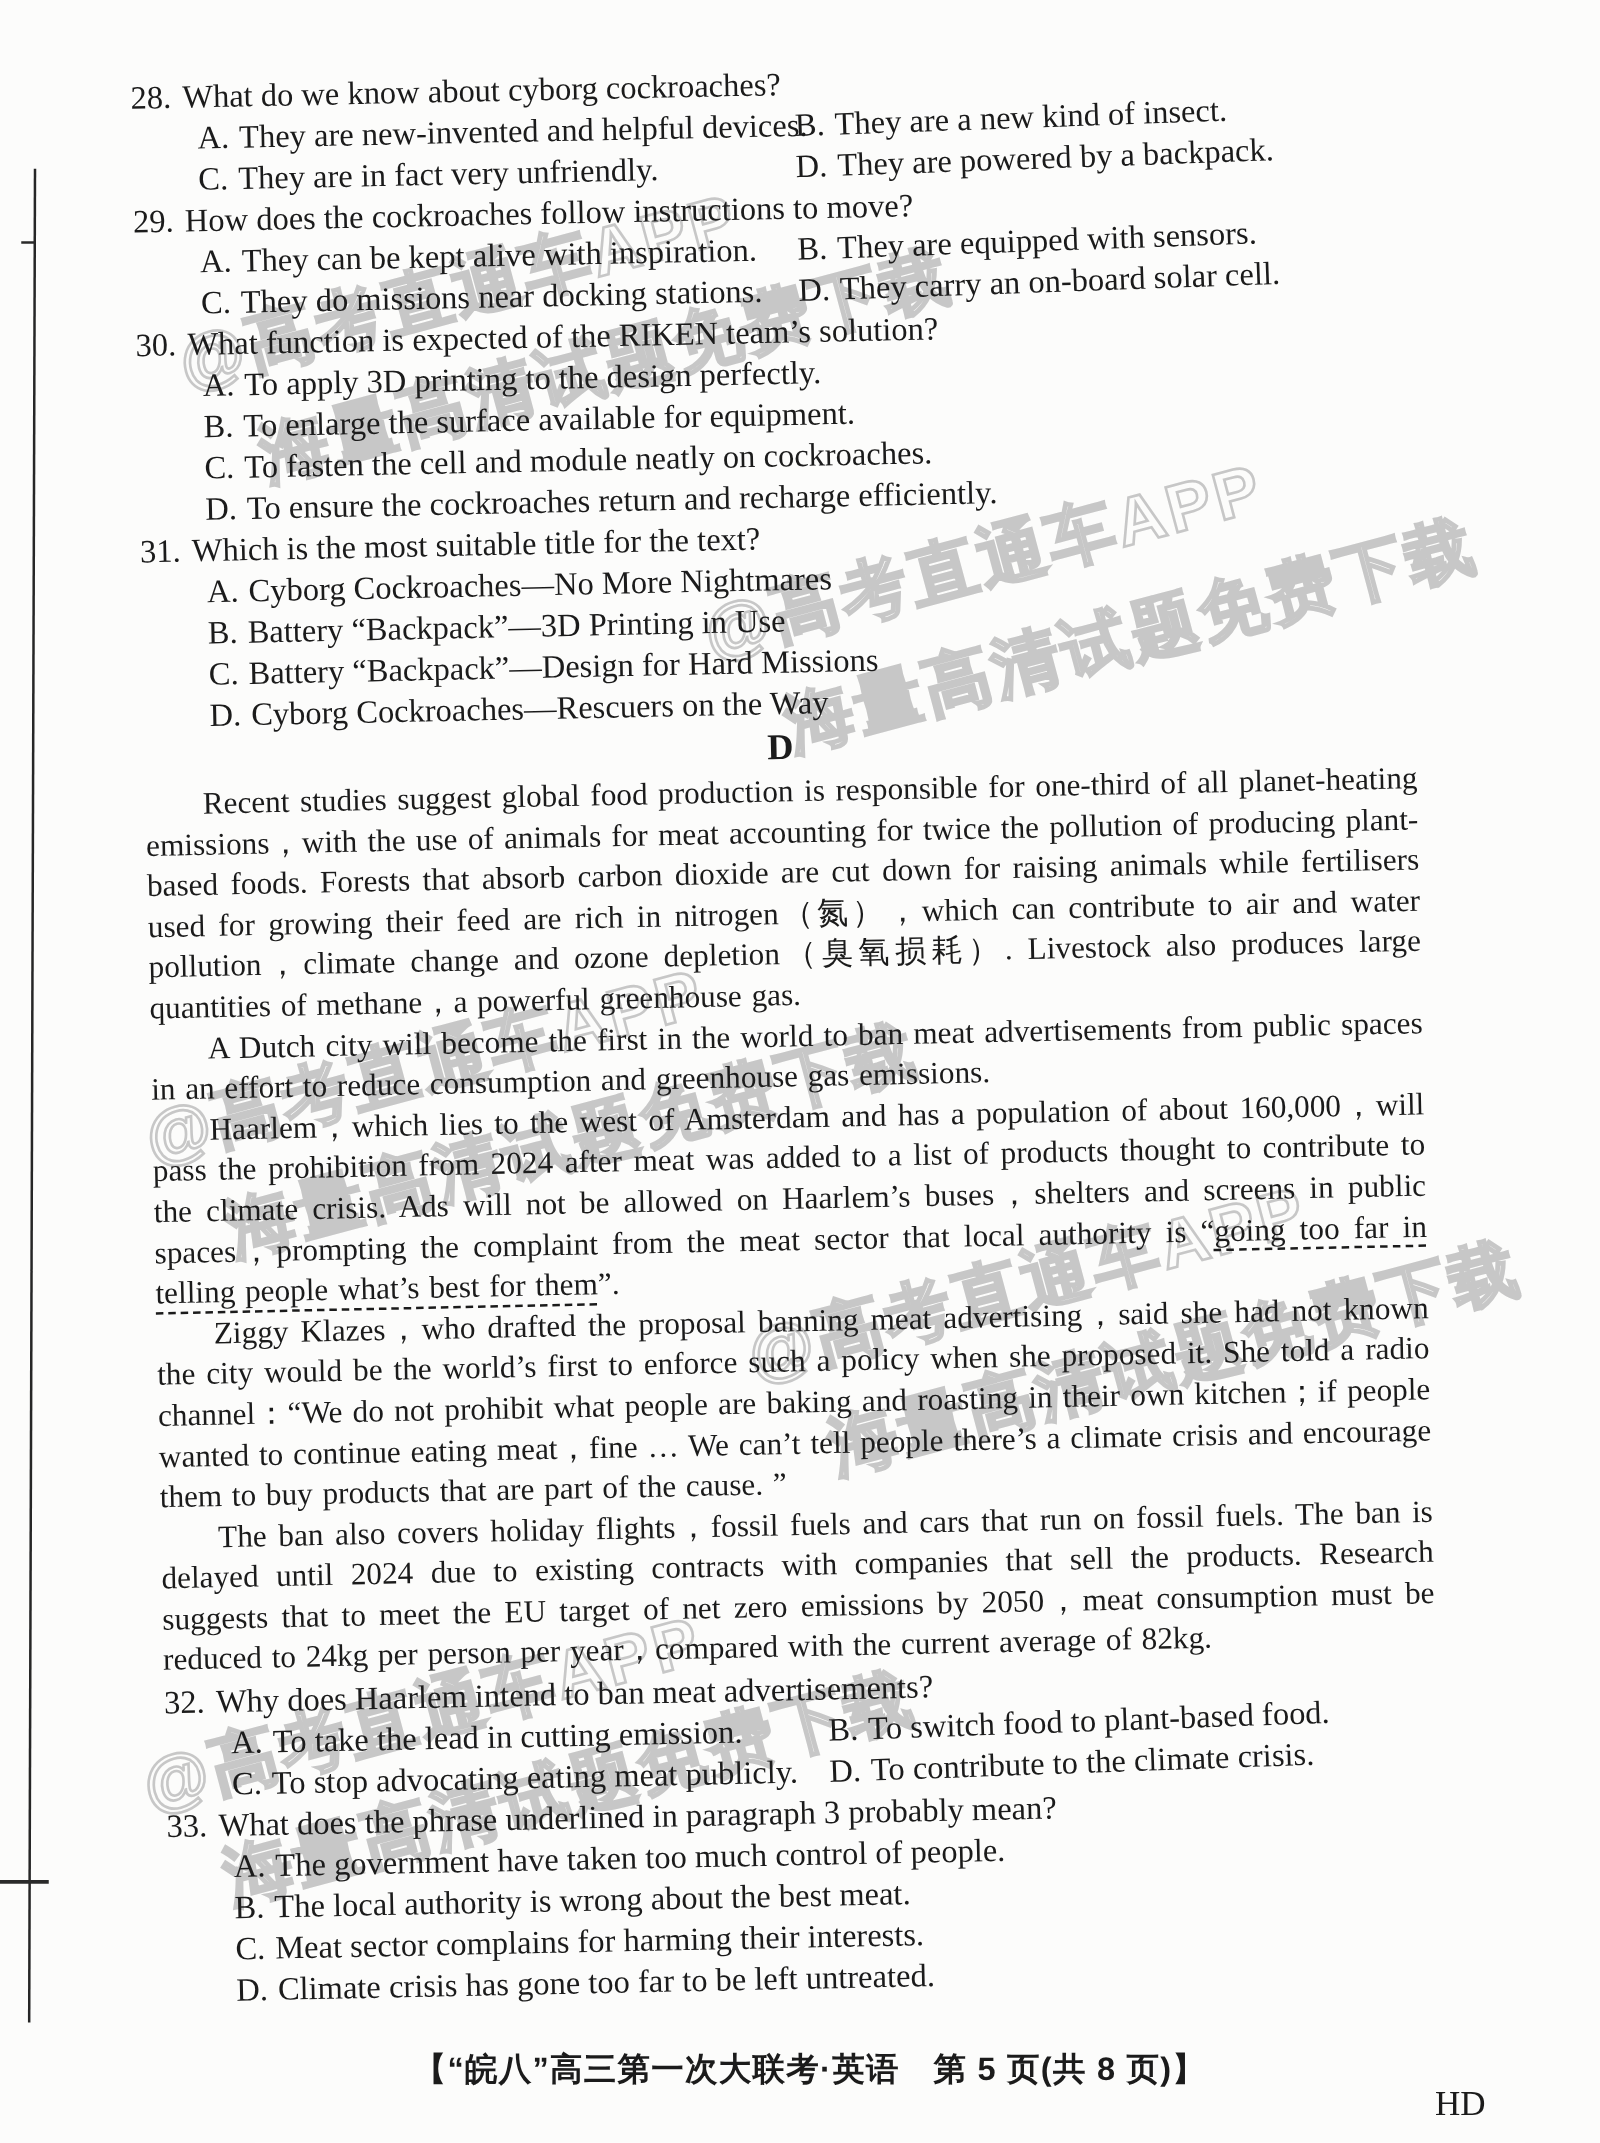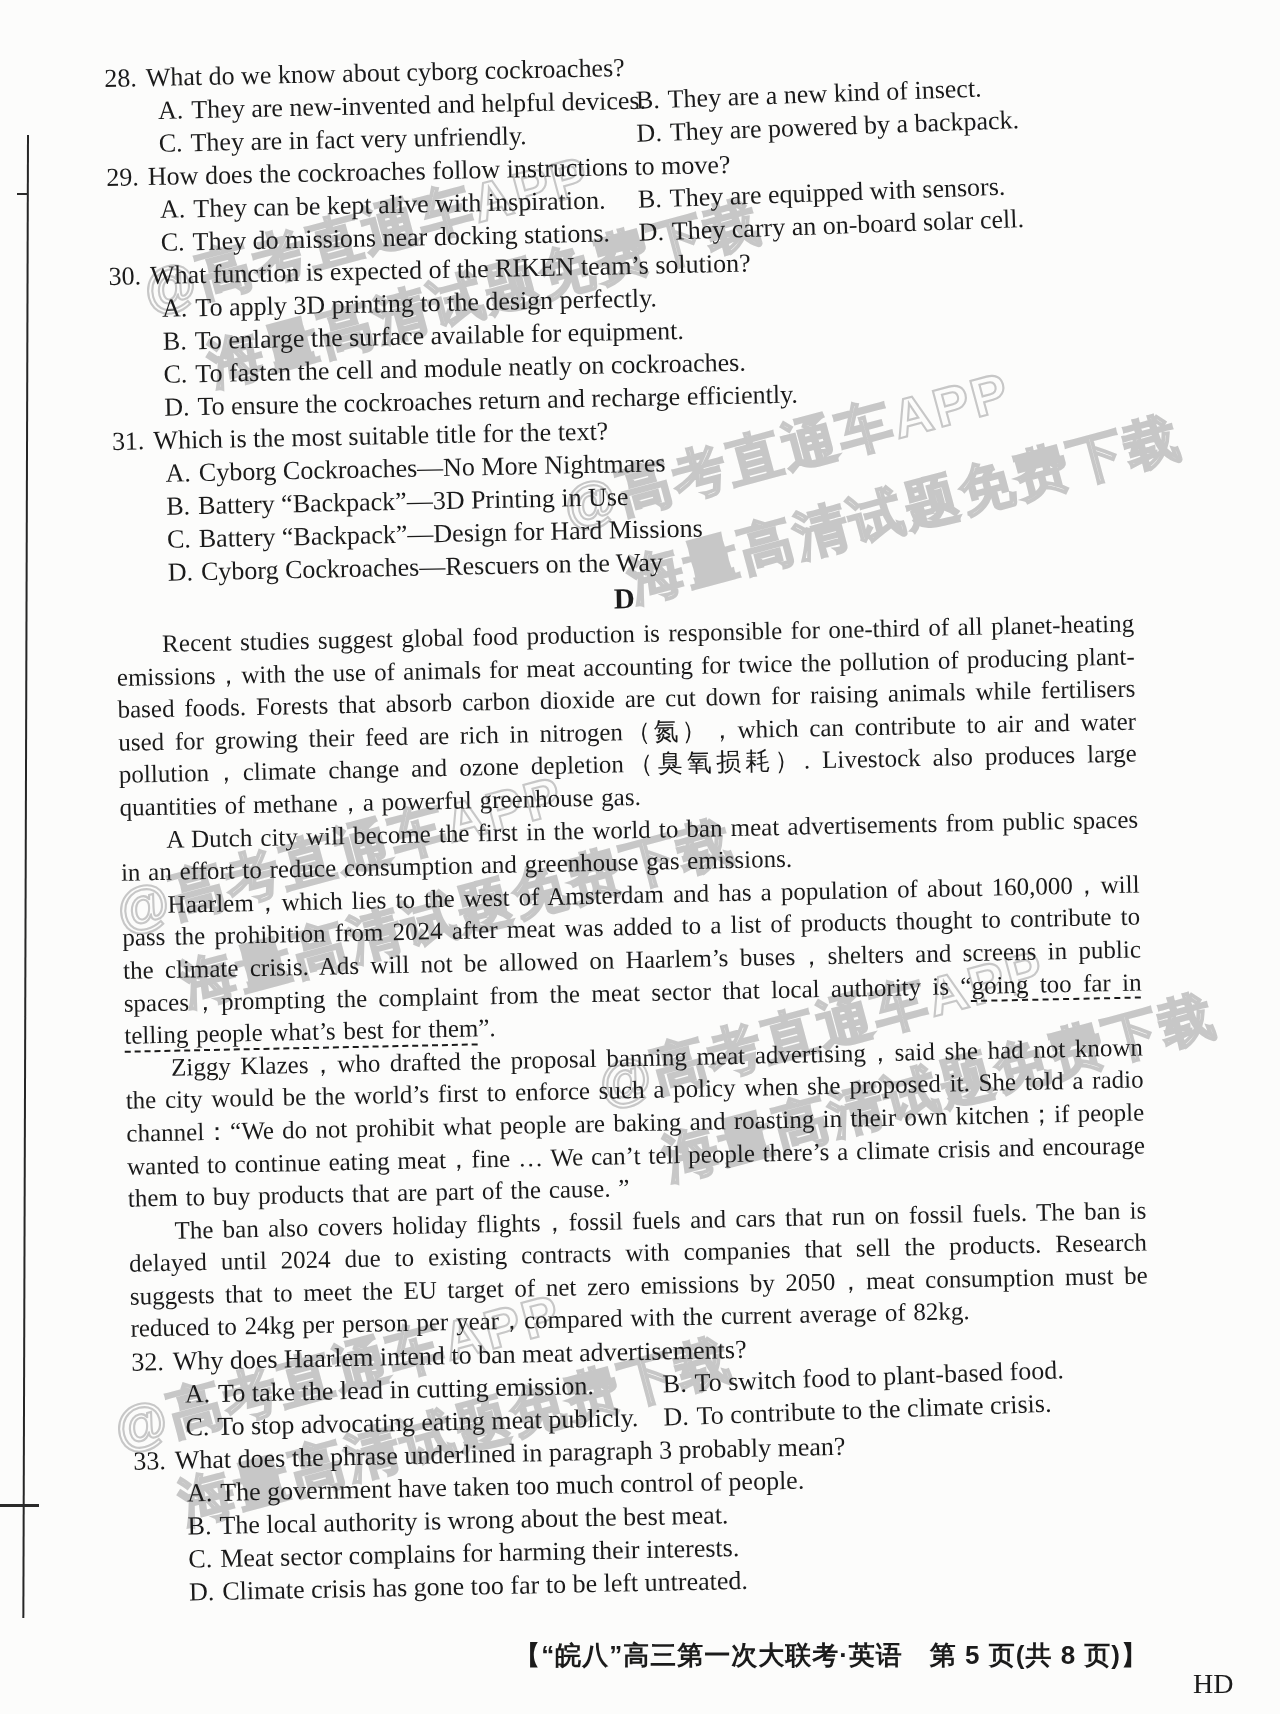--- a/index.html
+++ b/index.html
@@ -62,27 +62,27 @@
   .para {
     margin:0; font-size:25px; line-height:32.6px;
     text-align:justify; text-indent:46px; word-spacing:1.5px;
   }
   .dashed-u {
     text-decoration:underline; text-decoration-style:dashed;
     text-decoration-thickness:2px; text-underline-offset:7px;
   }
   .footer {
     position:absolute; left:148px; top:1638px; width:1000px;
-    text-align:right; font-size:26px; font-weight:700;
+    text-align:center; font-size:26px; font-weight:700;
     font-family:"Liberation Sans", sans-serif;
     letter-spacing:1px;
   }
   .hd-mark {
     position:absolute; left:1148px; top:1668px;
-    font-size:28px; font-family:"Liberation Serif", serif;margin-left:45px;
+    font-size:28px; font-family:"Liberation Serif", serif;
   }
 </style>
 </head>
 <body>
 
 <div class="page">
 
   <div class="left-rule"></div>
   <div class="tick-small"></div>
   <div class="tick-long"></div>

